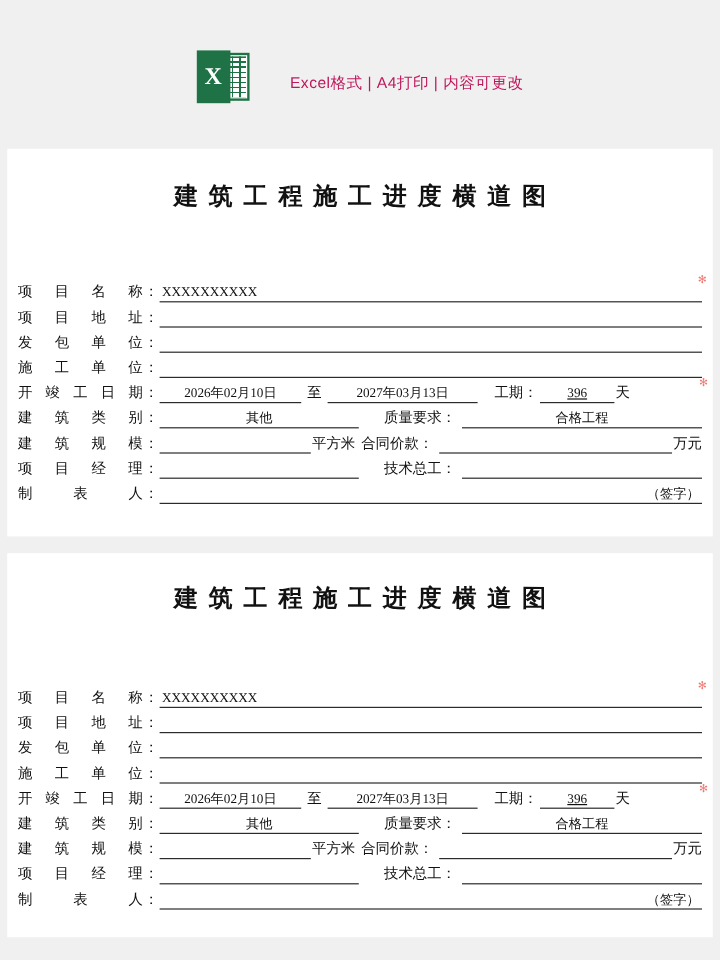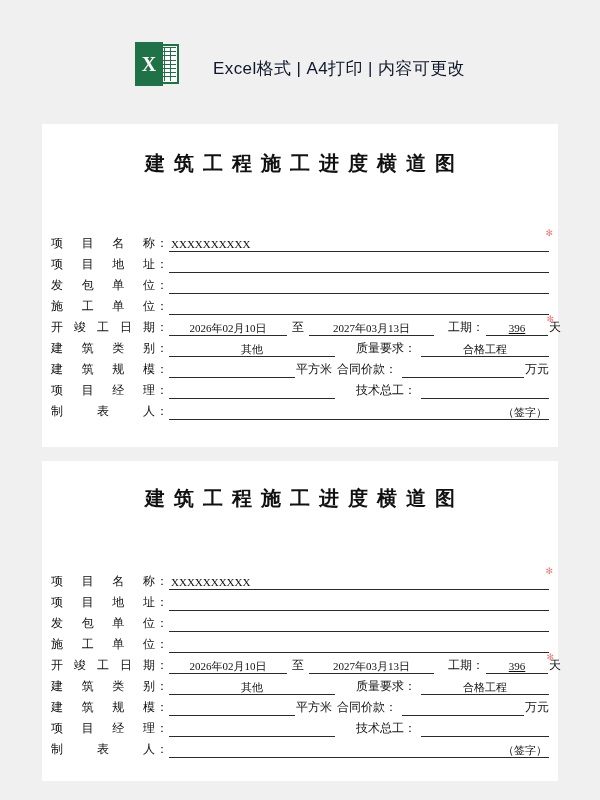--- a/index.html
+++ b/index.html
@@ -67,28 +67,28 @@
   .banner-text { text-align: center; }
   .banner-title {
     color: #2a7049;
     font-size: 21px;
     font-weight: bold;
     letter-spacing: 1px;
     line-height: 1.25;
   }
   .banner-sub {
     margin-top: 9px;
-    color: #0f172a;
-    font-size: 17px;
+    color: #be185d;
+    font-size: 13px;
     letter-spacing: 0.4px;
   }
 
   
   .sheet {
-    width: 516px;
+    width: 588px;
     margin: 0 auto 14px auto;
     background: #ffffff;
     padding: 0;
     position: relative;
   }
   .sheet-1 { height: 323px; }
   .sheet-2 { height: 320px; }
 
   .doc-title {
     text-align: center;

